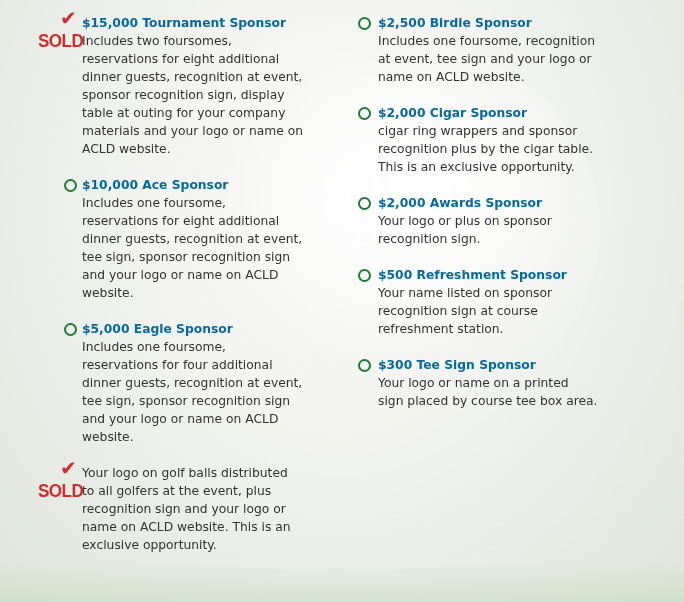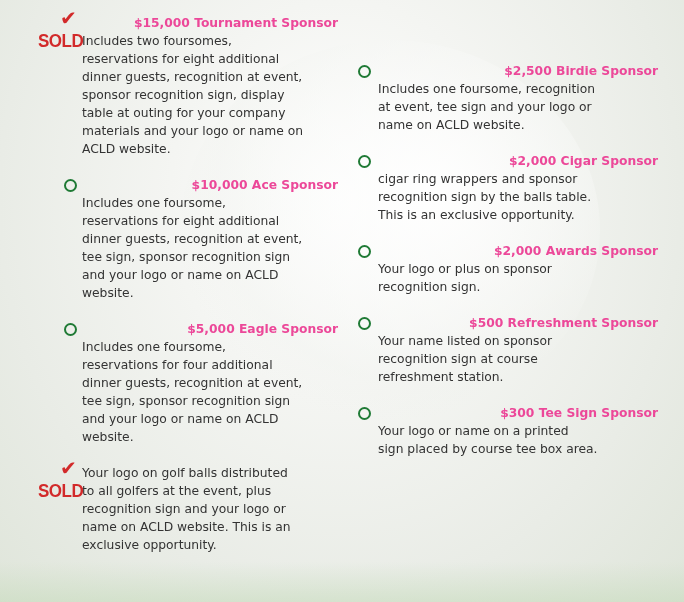--- a/index.html
+++ b/index.html
@@ -3,24 +3,24 @@
 <meta charset="utf-8">
 <style>
   html,body{margin:0;padding:0;}
   body{width:684px;height:602px;overflow:hidden;font-family:"DejaVu Sans","Liberation Sans",sans-serif;
     background:radial-gradient(ellipse at 340px 200px,#ffffff 0%,#f4f5f2 35%,#e9ece6 70%,#dfe5da 100%);position:relative;}
   .club{position:absolute;left:180px;top:40px;width:420px;height:380px;border-radius:50%;
     background:radial-gradient(ellipse at 60% 40%,rgba(255,255,255,0.9),rgba(240,242,238,0.3) 60%,rgba(255,255,255,0) 75%);}
   .grass{position:absolute;left:0;right:0;bottom:0;height:40px;background:linear-gradient(to bottom,rgba(220,230,210,0),rgba(200,220,190,0.6));}
   .col{position:absolute;top:14px;}
   .col.left{left:38px;width:300px;}
-  .col.right{left:358px;width:300px;margin-top:48px;}
+  .col.right{left:358px;width:300px;}
   .item{position:relative;padding-left:44px;margin-bottom:18px;}
   .col.right .item{padding-left:20px;}
-  .title{font-weight:bold;color:#ec4899;font-size:12.3px;line-height:18px;text-align:right;}
+  .title{font-weight:bold;color:#0369a1;font-size:12.3px;line-height:18px;}
   .desc{color:#333;font-size:12.3px;line-height:18px;font-weight:normal;}
   .circle{position:absolute;width:9px;height:9px;border:2px solid #1f7a35;border-radius:50%;top:3px;}
   .col.left .circle{left:26px;}
   .col.right .circle{left:0px;}
   .check{position:absolute;left:22px;top:-6px;color:#d22a2a;font-size:20px;line-height:20px;font-weight:bold;}
   .sold{position:absolute;left:0;top:17px;color:#d22a2a;font-weight:bold;font-size:17px;line-height:20px;font-family:"Liberation Sans",sans-serif;letter-spacing:-0.5px;transform:scaleY(1.1);}
 </style>
 </head>
 <body>
 
@@ -75,21 +75,21 @@
       <span class="circle"></span>
       <div class="title">$2,500 Birdie Sponsor</div>
       <div class="desc">Includes one foursome, recognition</div>
       <div class="desc">at event, tee sign and your logo or</div>
       <div class="desc">name on ACLD website.</div>
     </div>
     <div class="item">
       <span class="circle"></span>
       <div class="title">$2,000 Cigar Sponsor</div>
       <div class="desc">cigar ring wrappers and sponsor</div>
-      <div class="desc">recognition sign by the balls table.</div>
+      <div class="desc">recognition plus by the cigar table.</div>
       <div class="desc">This is an exclusive opportunity.</div>
     </div>
     <div class="item">
       <span class="circle"></span>
       <div class="title">$2,000 Awards Sponsor</div>
       <div class="desc">Your logo or plus on sponsor</div>
       <div class="desc">recognition sign.</div>
     </div>
     <div class="item">
       <span class="circle"></span>

